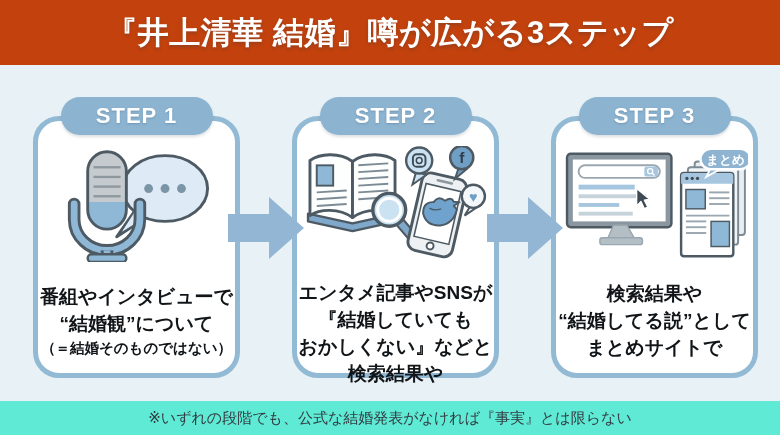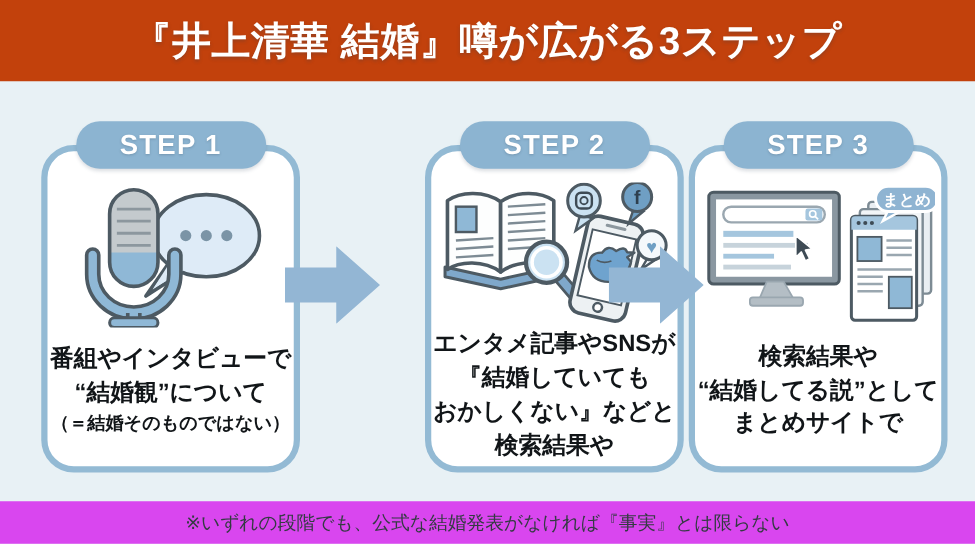--- a/index.html
+++ b/index.html
@@ -15,23 +15,23 @@
     background:#c2410c;display:flex;align-items:center;justify-content:center;
   }
   .banner-title{
     color:#FFFFFF;font-size:31px;font-weight:800;letter-spacing:.5px;
     text-shadow:0 2px 3px rgba(40,60,80,.28);white-space:nowrap;
   }
   
   .step-box{
     position:absolute;top:116px;width:207px;height:262px;box-sizing:border-box;
     background:#FFFFFF;border:5px solid #93BAD4;border-radius:26px;
-    display:flex;flex-direction:column;align-items:center;
-  }
-  .box-1{left:33px;} .box-2{left:292px;margin-left:48px;} .box-3{left:551px;}
+    display:flex;flex-direction:column;align-items:center;gap:17px;
+  }
+  .box-1{left:33px;} .box-2{left:292px;} .box-3{left:551px;}
   .step-pill{
     position:absolute;top:-24px;left:50%;transform:translateX(-50%);
     width:152px;height:38px;border-radius:19px;background:#8CB4D1;
     display:flex;align-items:center;justify-content:center;
     box-shadow:0 2px 3px rgba(60,80,100,.18);
   }
   .step-pill span{
     color:#FFFFFF;font-size:22px;font-weight:800;letter-spacing:1px;
     text-shadow:0 1px 2px rgba(40,60,80,.25);
   }
@@ -47,21 +47,21 @@
     font-size:19px;font-weight:800;color:#111518;line-height:1.42;white-space:nowrap;
   }
   .step-note{
     font-size:14.5px;font-weight:800;color:#111518;line-height:1.5;white-space:nowrap;
   }
   
   .flow-arrow{position:absolute;top:197px;width:76px;height:62px;}
   .arrow-1{left:228px;} .arrow-2{left:487px;}
   
   .footnote-band{
-    position:absolute;left:0;bottom:0;width:780px;height:34px;background:#d946ef;
+    position:absolute;left:0;bottom:0;width:780px;height:34px;background:#5eead4;
     display:flex;align-items:center;justify-content:center;
   }
   .footnote-text{font-size:15px;font-weight:500;color:#333B42;white-space:nowrap;}
   svg text{font-family:"Liberation Sans","DejaVu Sans",sans-serif;}
 </style>
 </head>
 <body>
 
 <div class="banner">
   <div class="banner-title">『井上清華 結婚』噂が広がる3ステップ</div>

